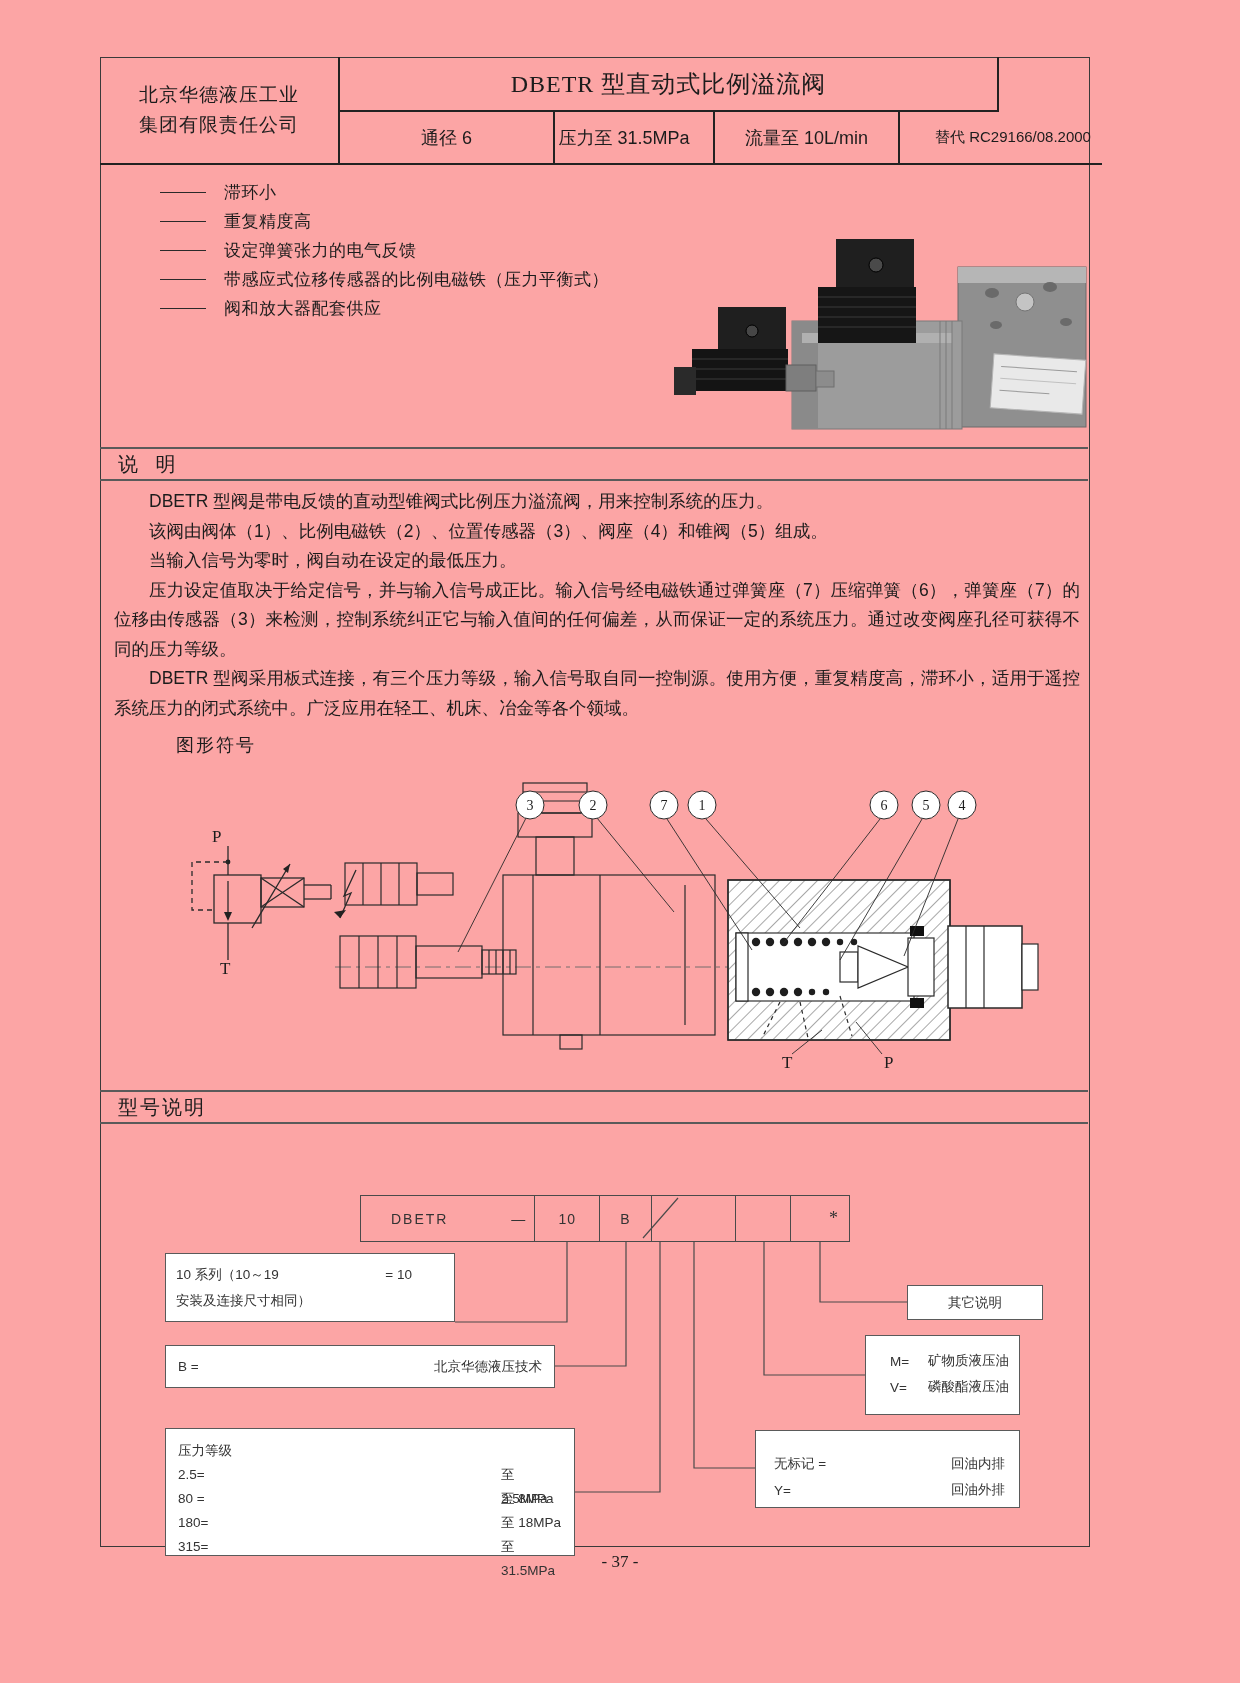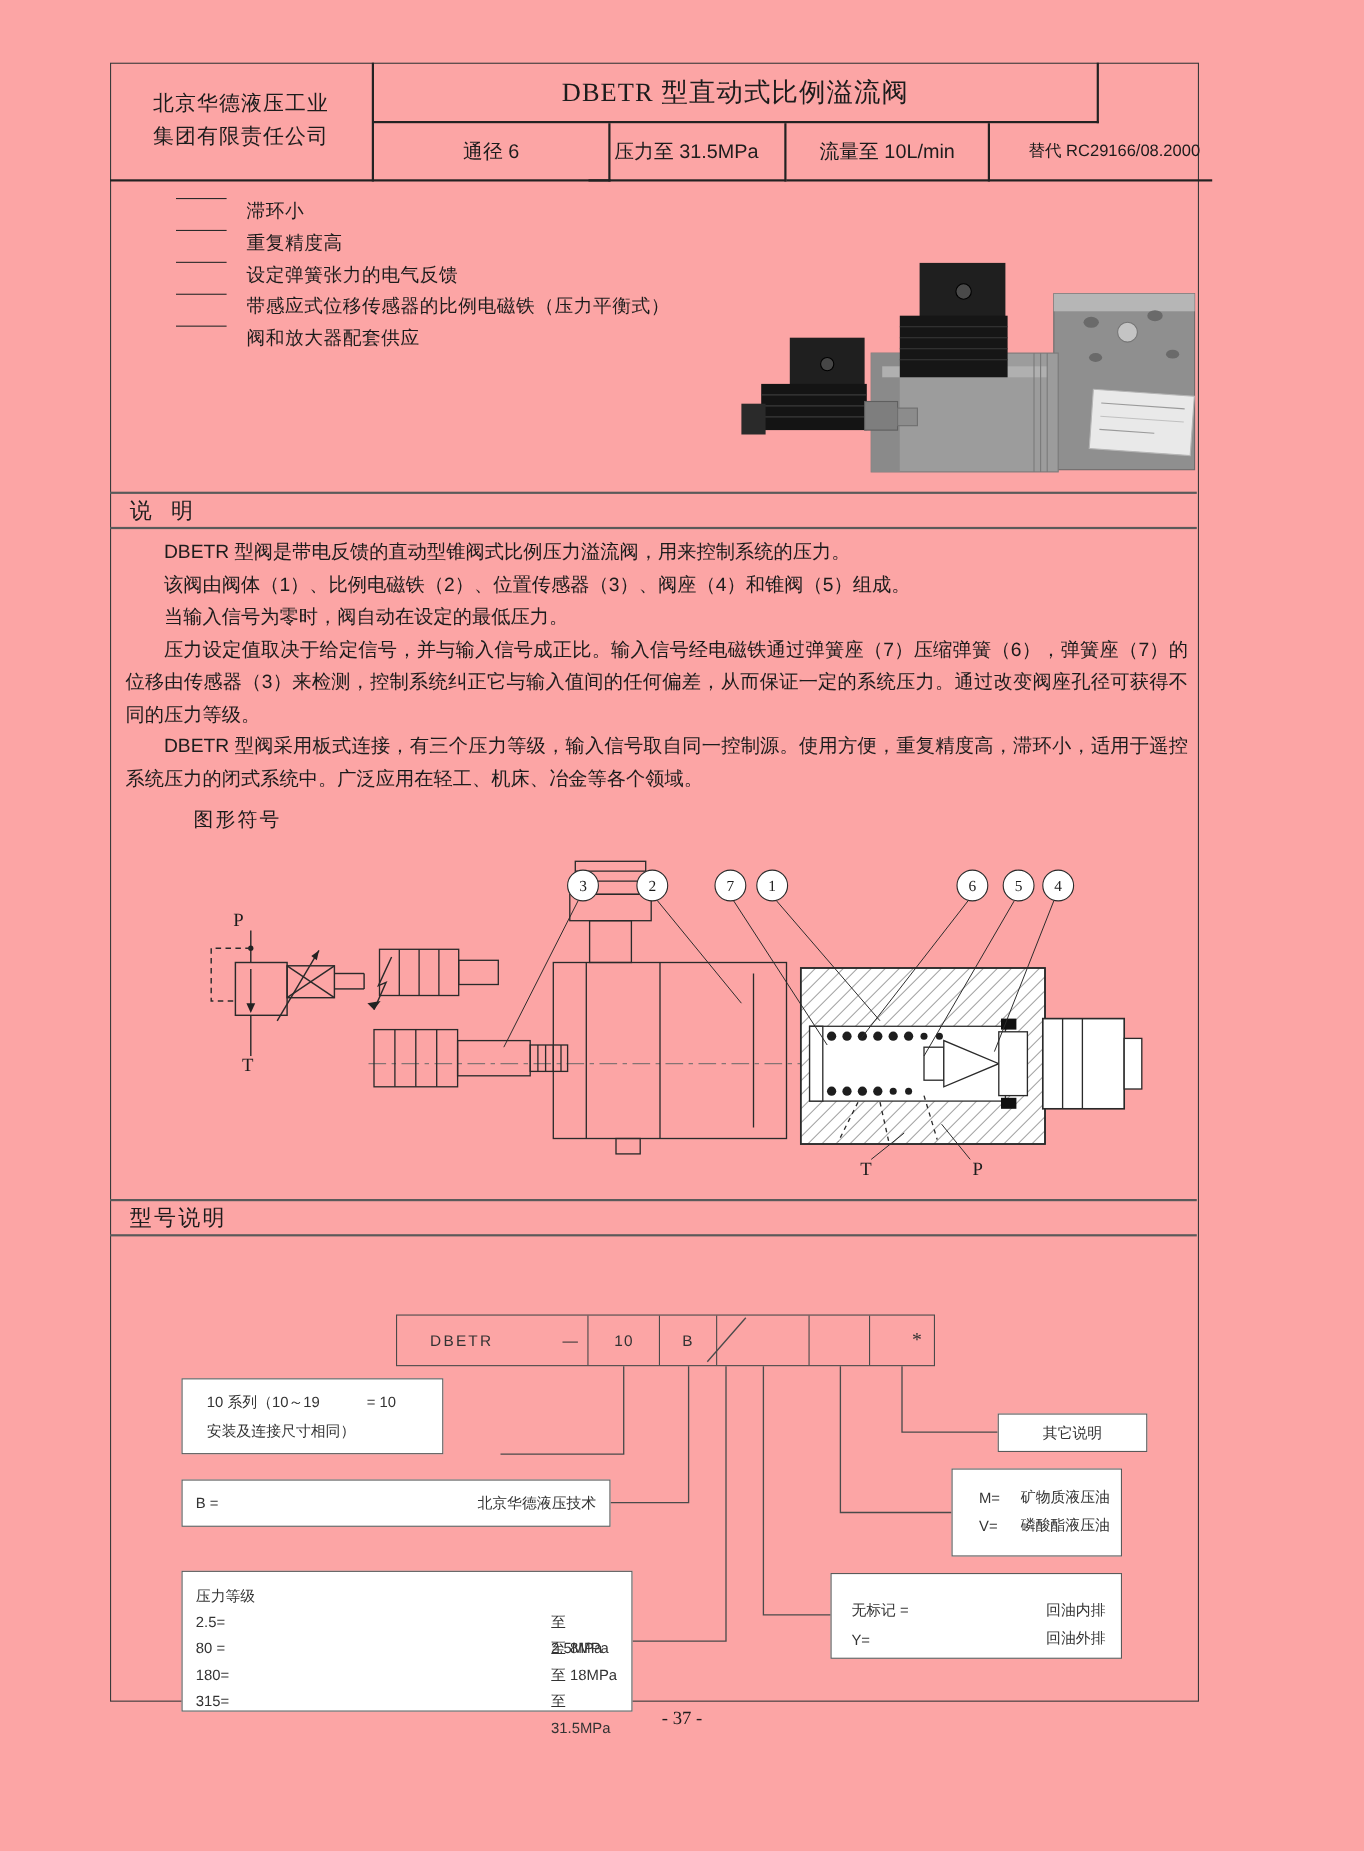--- a/index.html
+++ b/index.html
@@ -14,21 +14,21 @@
               flex-direction:column;font-size:19px;line-height:30px;letter-spacing:1px;}
   .hd-title{left:340px;top:57px;width:659px;height:55px;border-bottom:2px solid #222;border-right:2px solid #222;
             font-size:24px;font-family:"Liberation Serif",serif;letter-spacing:1px;}
   .hd-doc{left:900px;top:57px;width:188px;height:55px;border-bottom:2px solid #222;
           font-size:19px;font-family:"Liberation Serif",serif;}
   .hd-spec1{left:340px;top:112px;width:215px;height:53px;border-right:2px solid #222;border-bottom:2px solid #222;font-size:18px;}
   .hd-spec2{left:535px;top:112px;width:180px;height:53px;border-right:2px solid #222;border-bottom:2px solid #222;font-size:18px;}
   .hd-spec3{left:715px;top:112px;width:185px;height:53px;border-right:2px solid #222;border-bottom:2px solid #222;font-size:18px;}
   .hd-rep{left:900px;top:112px;width:202px;height:53px;border-bottom:2px solid #222;font-size:15px;padding-left:24px;}
   
-  .feat{position:absolute;left:160px;height:24px;display:flex;font-size:17px;letter-spacing:0.5px;}
+  .feat{position:absolute;left:160px;height:24px;display:flex;align-items:center;font-size:17px;letter-spacing:0.5px;}
   .dash-line{display:inline-block;width:46px;border-top:1.6px solid #2a2a2a;margin-right:18px;}
   
   .sec-bar{left:100px;width:988px;height:34px;border-top:2px solid #5a5a5a;border-bottom:2px solid #5a5a5a;
            display:flex;align-items:center;box-sizing:border-box;padding-left:18px;font-size:20px;letter-spacing:6px;}
   
   .desc{left:114px;top:487px;width:966px;font-size:17.5px;line-height:29.5px;text-align:justify;}
   .desc p{margin:0;text-indent:2em;}
   .sym-label{left:176px;top:733px;font-size:18px;letter-spacing:2px;}
   
   .code-row{left:360px;top:1195px;width:490px;height:47px;border:1.5px solid #4a4a4a;display:flex;box-sizing:border-box;background:transparent;}
@@ -300,21 +300,21 @@
     <div class="code-cell" style="width:52px;">
       <span>B</span>
     </div>
     <div class="code-cell" style="width:85px;"></div>
     <div class="code-cell" style="width:55px;"></div>
     <div class="code-cell" style="width:58px;justify-content:flex-end;padding-right:10px;font-size:18px;font-family:'Liberation Serif',serif;">
       <span>*</span>
     </div>
   </div>
 
-  <div class="mbox" style="left:165px;top:1253px;width:238px;height:69px;padding:8px 22px;line-height:26px;">
+  <div class="mbox" style="left:165px;top:1253px;width:290px;height:69px;padding:8px 10px;line-height:26px;">
     <span>10 系列（10～19</span>
     <span style="position:absolute;right:42px;top:8px;">= 10</span>
     <br>
     <span>安装及连接尺寸相同）</span>
   </div>
 
   <div class="mbox kv" style="left:165px;top:1345px;width:390px;height:43px;padding:0 12px;">
     <span>B =</span>
     <span>北京华德液压技术</span>
   </div>

